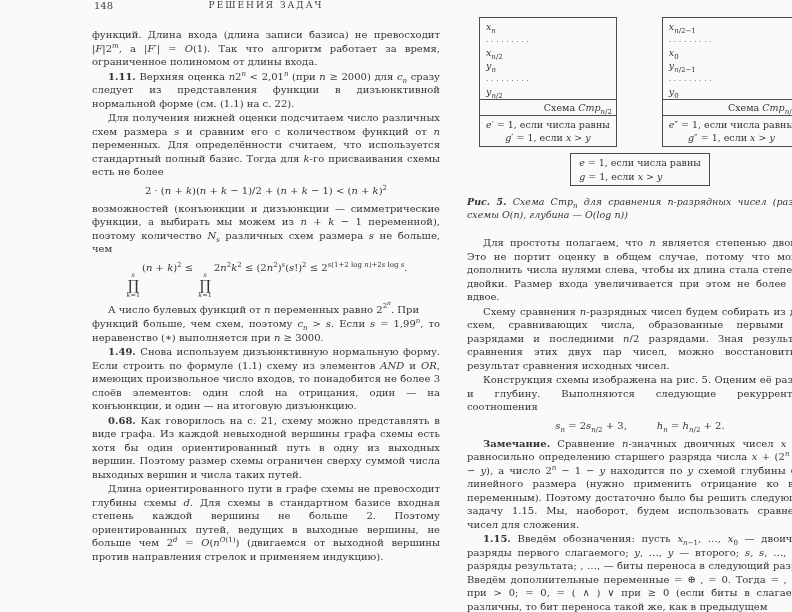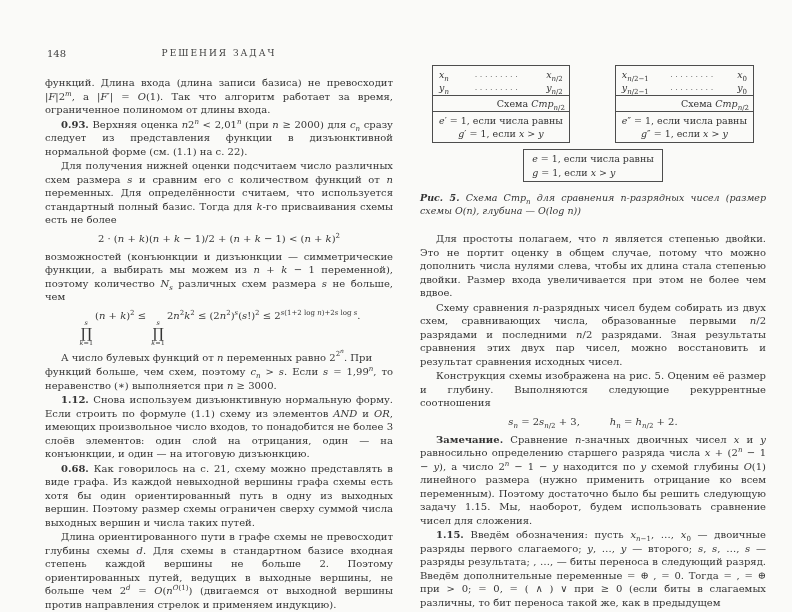--- a/index.html
+++ b/index.html
@@ -4,21 +4,21 @@
 <style>
   html,body{margin:0;padding:0;}
   .book{
     position:relative;
     width:792px;height:612px;
     background:#fafaf8;
     overflow:hidden;
     font-family:"DejaVu Serif", serif;
     color:#343434;
   }
-  .page{position:absolute;top:0;height:612px;box-sizing:border-box;padding-top:48px;}
+  .page{position:absolute;top:0;height:612px;box-sizing:border-box;margin-left:47px;}
   .page.left{left:45px;width:348px;}
   .page.right{left:420px;width:346px;}
   .running-head{position:relative;height:13px;text-align:center;font-size:9px;letter-spacing:2px;text-transform:uppercase;color:#3c3c3c;}
   .running-head .pagenum{position:absolute;top:0;font-size:10px;letter-spacing:0;}
   .page.left .pagenum{left:2px;}
   .page.right .pagenum{right:2px;}
   .body{margin-top:15px;font-size:10px;line-height:13.5px;text-align:justify;}
   .para{margin:0 0 1px 0;}
   .para.indent{text-indent:16px;}
   .display{position:relative;text-align:center;margin:4px 0 4px 0;line-height:15px;}
@@ -28,21 +28,21 @@
   sup sup{font-size:6px;}
   .bigop{display:inline-flex;flex-direction:column;align-items:center;vertical-align:-6px;line-height:1;margin:0 2px;}
   .bigop .op{font-size:14px;line-height:13px;}
   .bigop .lim{font-size:6.5px;line-height:7px;}
   .gap{display:inline-block;width:30px;}
   
   .figure{margin-top:17px;}
   .fig-boxes{display:flex;justify-content:space-between;align-items:flex-start;padding:0 12px 0 12px;}
   .cmpbox{border:1px solid #4d4d4d;font-size:9.5px;line-height:13px;background:transparent;}
   .cmpbox .vars{padding:2px 6px 1px 6px;}
-  .cmpbox .vrow{display:flex;justify-content:space-between;align-items:flex-start;gap:8px;}
+  .cmpbox .vrow{display:flex;justify-content:space-between;align-items:flex-start;gap:0;flex-direction:column;}
   .cmpbox .dots{letter-spacing:2.5px;font-size:8px;color:#4a4a4a;}
   .cmpbox .boxtitle{border-top:1px solid #4d4d4d;border-bottom:1px solid #4d4d4d;text-align:right;padding:1px 4px;}
   .cmpbox .outs{padding:2px 6px 2px 6px;text-align:center;}
   .fig-mid{display:flex;justify-content:center;}
   .opbox{border:1px solid #4d4d4d;font-size:9.5px;line-height:13.5px;padding:2px 8px;margin-top:6px;}
   .caption{margin-top:9px;font-size:9.5px;line-height:13px;text-align:justify;}
   .caption .cap-label{font-weight:bold;font-style:italic;}
   .caption .cap-text{font-style:italic;}
   i{font-style:italic;}
   b{font-weight:bold;}
@@ -52,36 +52,36 @@
 
 <div class="book">
 
   <div class="page left">
     <div class="running-head">
       <span class="pagenum">148</span>
       <span class="rh-title">Решения задач</span>
     </div>
     <div class="body">
         <div class="para">функций. Длина входа (длина записи базиса) не превосходит |<i>F</i>|2<sup><i>m</i></sup>, а |<i>F</i>′| = <i>O</i>(1). Так что алгоритм работает за время, ограниченное полиномом от длины входа.</div>
-        <div class="para indent"><b>0.93.</b> Верхняя оценка <i>n</i>2<sup><i>n</i></sup> &lt; 2,01<sup><i>n</i></sup> (при <i>n</i> ≥ 2000) для <i>c<sub>n</sub></i> сразу следует из представления функции в дизъюнктивной нормальной форме (см. (1.1) на с. 22).</div>
+        <div class="para indent"><b>1.11.</b> Верхняя оценка <i>n</i>2<sup><i>n</i></sup> &lt; 2,01<sup><i>n</i></sup> (при <i>n</i> ≥ 2000) для <i>c<sub>n</sub></i> сразу следует из представления функции в дизъюнктивной нормальной форме (см. (1.1) на с. 22).</div>
         <div class="para indent">Для получения нижней оценки подсчитаем число различных схем размера <i>s</i> и сравним его с количеством функций от <i>n</i> переменных. Для определённости считаем, что используется стандартный полный базис. Тогда для <i>k</i>-го присваивания схемы есть не более</div>
         <div class="display">2 · (<i>n</i> + <i>k</i>)(<i>n</i> + <i>k</i> − 1)/2 + (<i>n</i> + <i>k</i> − 1) &lt; (<i>n</i> + <i>k</i>)<sup>2</sup></div>
         <div class="para">возможностей (конъюнкции и дизъюнкции — симметрические функции, а выбирать мы можем из <i>n</i> + <i>k</i> − 1 переменной), поэтому количество <i>N<sub>s</sub></i> различных схем размера <i>s</i> не больше, чем</div>
         <div class="display"><span class="bigop">
             <span class="lim"><i>s</i></span>
             <span class="op">∏</span>
             <span class="lim"><i>k</i>=1</span>
           </span>(<i>n</i> + <i>k</i>)<sup>2</sup> ≤ <span class="bigop">
             <span class="lim"><i>s</i></span>
             <span class="op">∏</span>
             <span class="lim"><i>k</i>=1</span>
           </span>2<i>n</i><sup>2</sup><i>k</i><sup>2</sup> ≤ (2<i>n</i><sup>2</sup>)<sup><i>s</i></sup>(<i>s</i>!)<sup>2</sup> ≤ 2<sup><i>s</i>(1+2 log <i>n</i>)+2<i>s</i> log <i>s</i></sup>.</div>
         <div class="para indent">А число булевых функций от <i>n</i> переменных равно 2<sup>2<sup><i>n</i></sup></sup>. При</div>
         <div class="para">функций больше, чем схем, поэтому <i>c<sub>n</sub></i> &gt; <i>s</i>. Если <i>s</i> = 1,99<sup><i>n</i></sup>, то неравенство (∗) выполняется при <i>n</i> ≥ 3000.</div>
-        <div class="para indent"><b>1.12.</b> Снова используем дизъюнктивную нормальную форму. Если строить по формуле (1.1) схему из элементов <i>AND</i> и <i>OR</i>, имеющих произвольное число входов, то понадобится не более 3 слоёв элементов: один слой на отрицания, один — на конъюнкции, и один — на итоговую дизъюнкцию.</div>
+        <div class="para indent"><b>1.49.</b> Снова используем дизъюнктивную нормальную форму. Если строить по формуле (1.1) схему из элементов <i>AND</i> и <i>OR</i>, имеющих произвольное число входов, то понадобится не более 3 слоёв элементов: один слой на отрицания, один — на конъюнкции, и один — на итоговую дизъюнкцию.</div>
         <div class="para indent"><b>0.68.</b> Как говорилось на с. 21, схему можно представлять в виде графа. Из каждой невыходной вершины графа схемы есть хотя бы один ориентированный путь в одну из выходных вершин. Поэтому размер схемы ограничен сверху суммой числа выходных вершин и числа таких путей.</div>
         <div class="para indent">Длина ориентированного пути в графе схемы не превосходит глубины схемы <i>d</i>. Для схемы в стандартном базисе входная степень каждой вершины не больше 2. Поэтому ориентированных путей, ведущих в выходные вершины, не больше чем 2<sup><i>d</i></sup> = <i>O</i>(<i>n</i><sup><i>O</i>(1)</sup>) (двигаемся от выходной вершины против направления стрелок и применяем индукцию).</div>
       </div>
   </div>
 
   <div class="page right">
 
     <div class="figure">
       <div class="fig-boxes">
         <div class="cmpbox">

